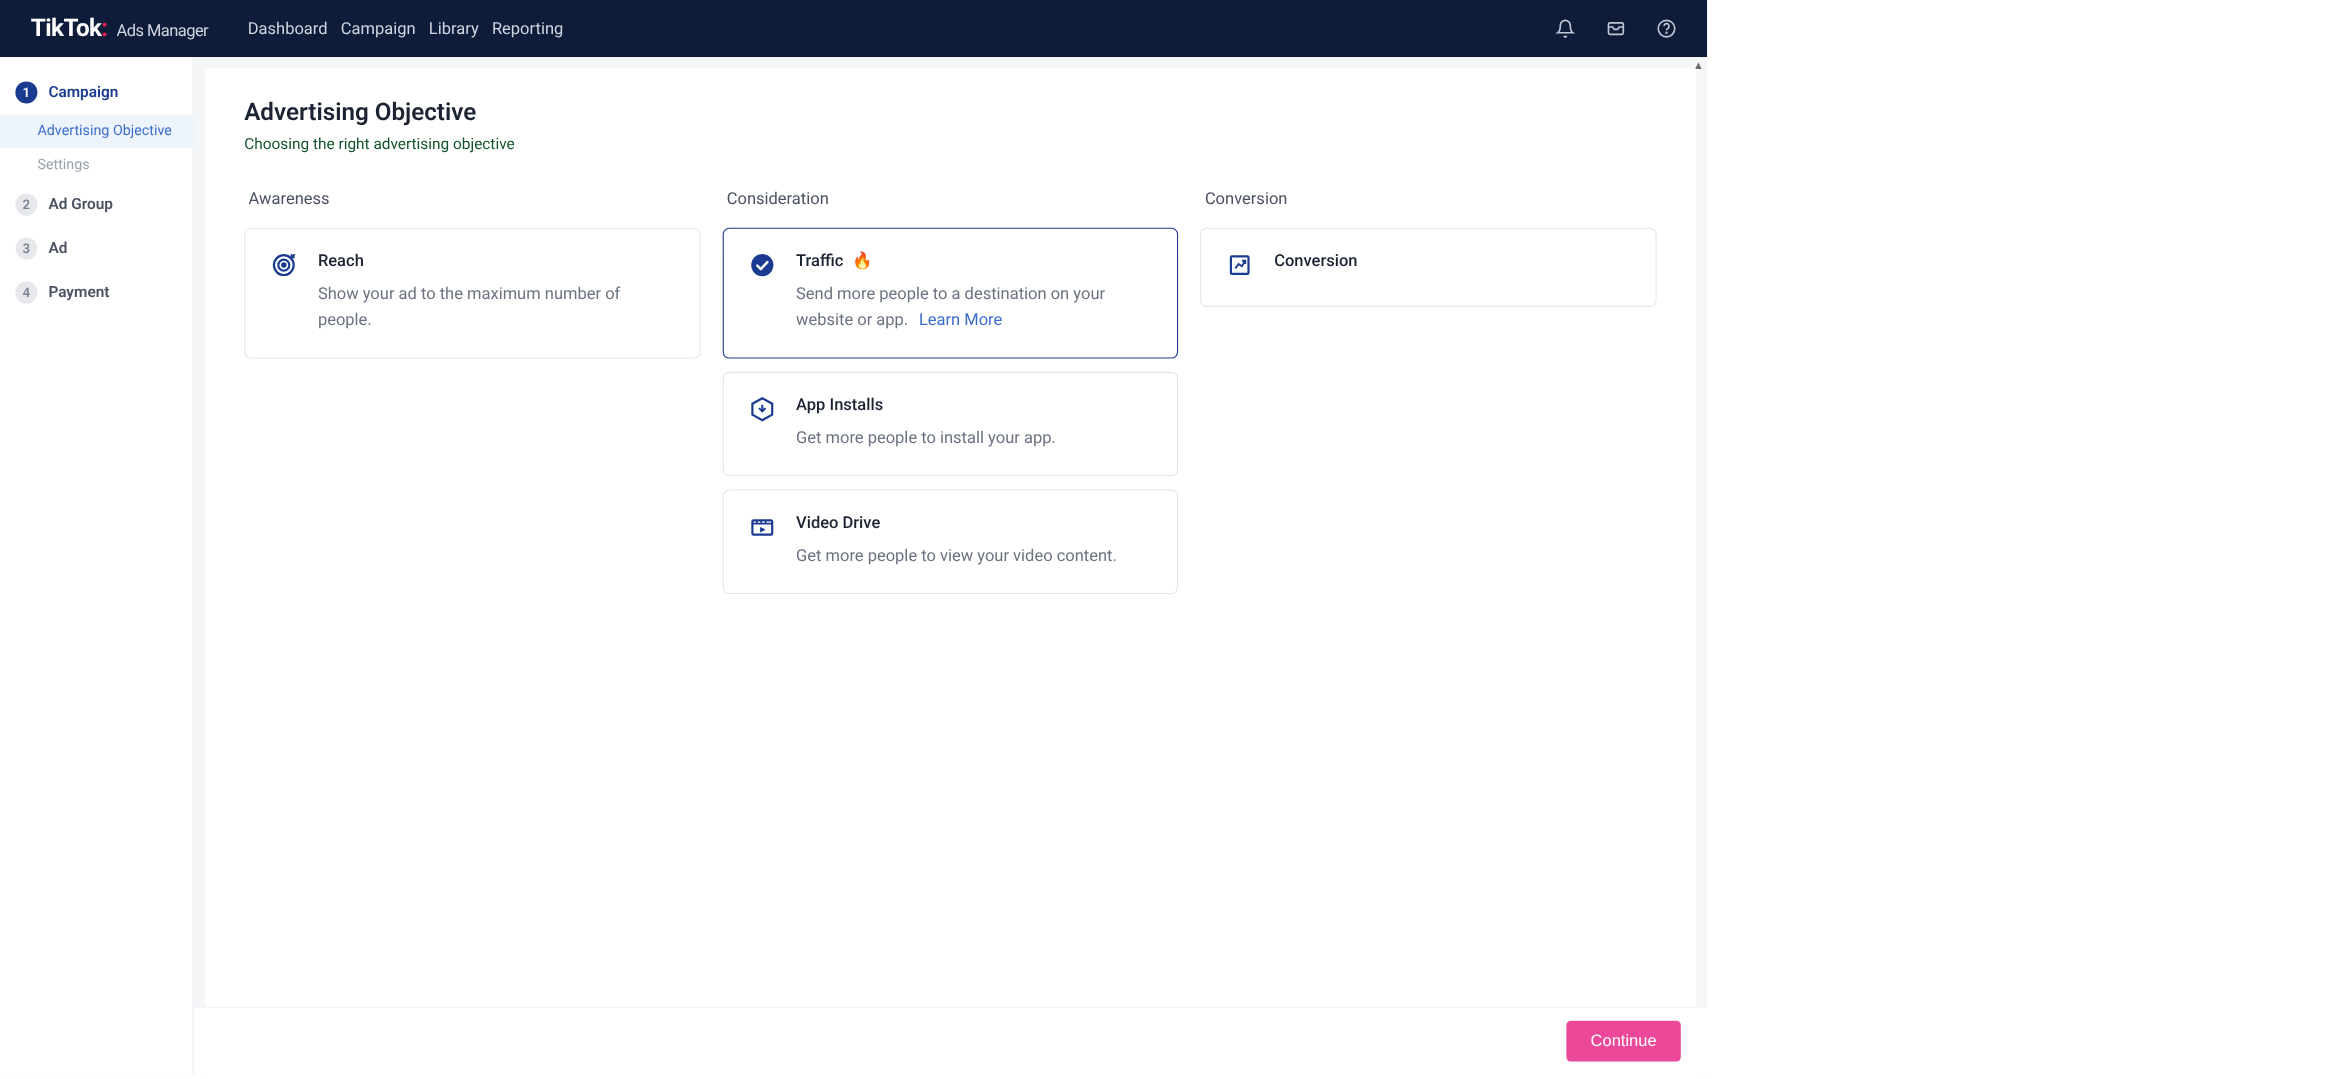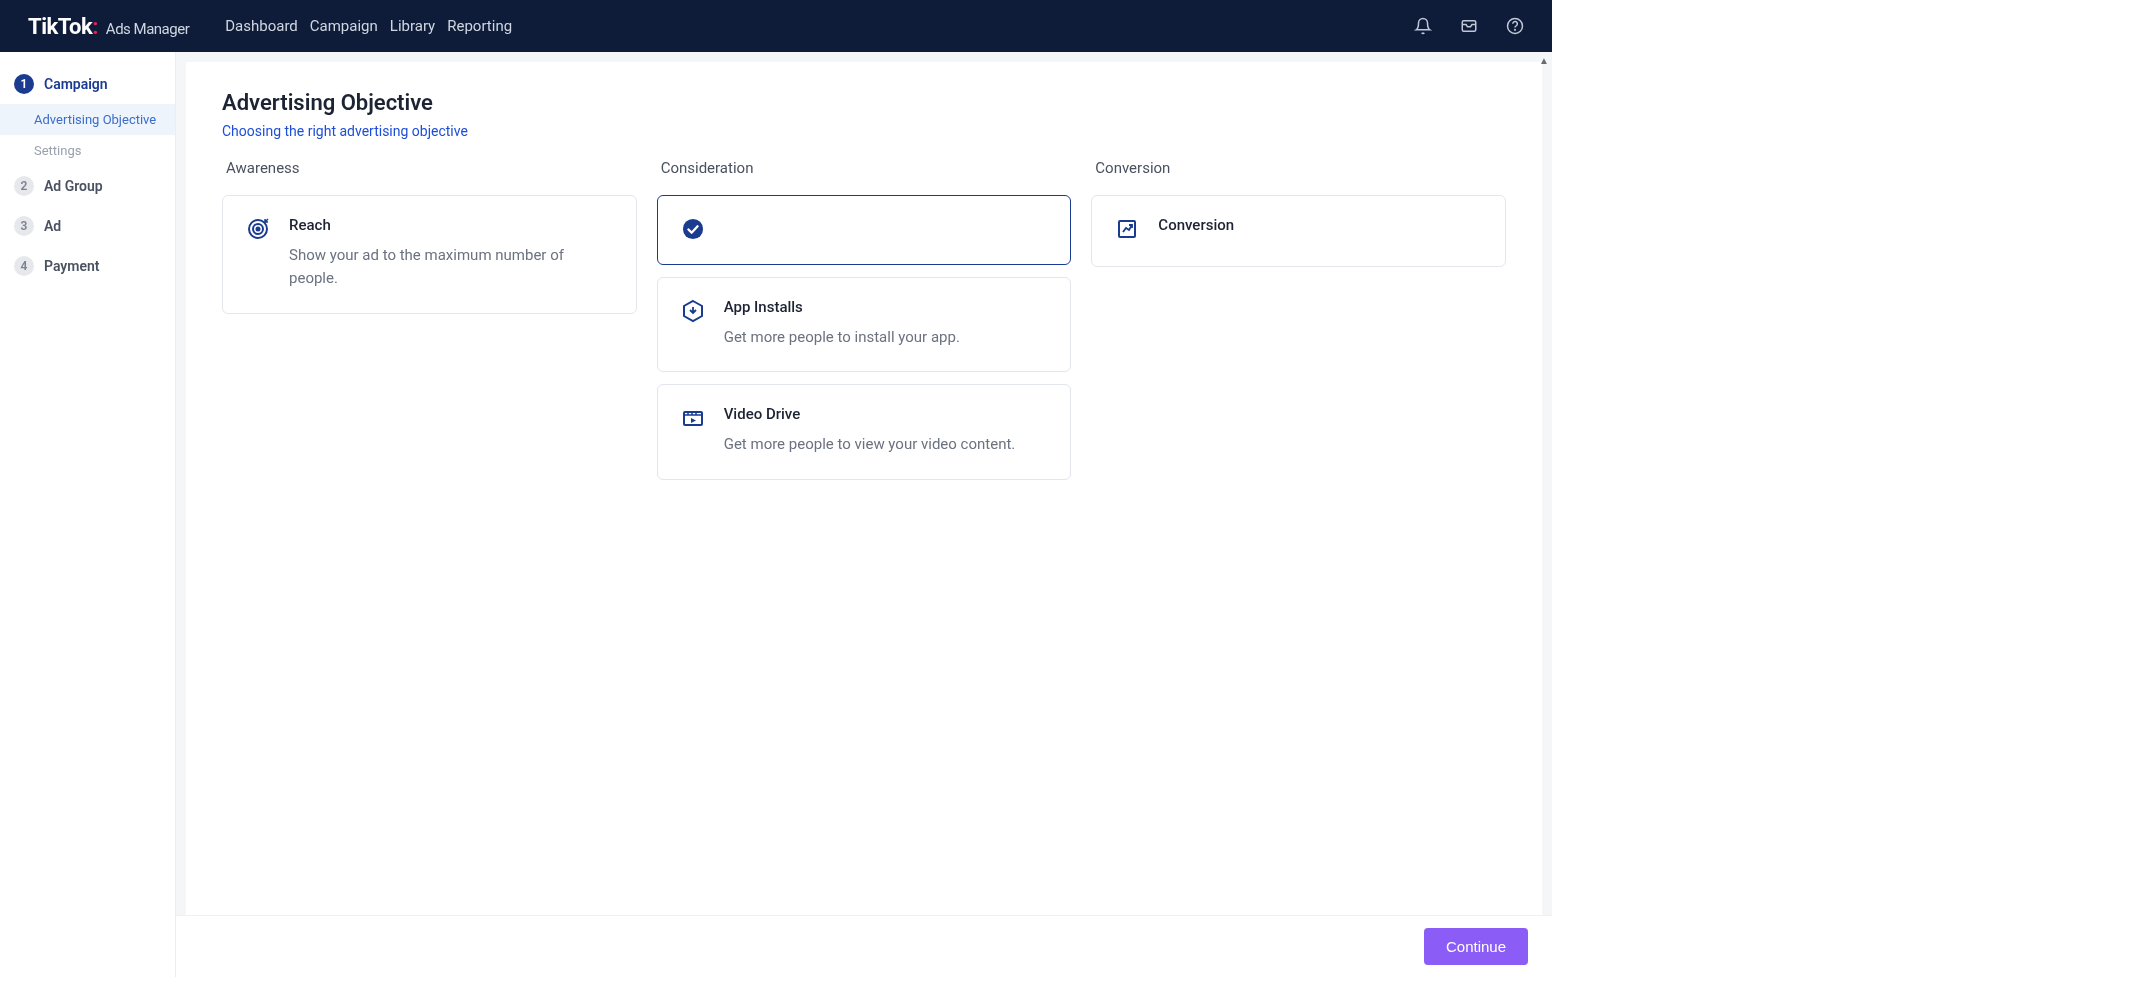--- a/index.html
+++ b/index.html
@@ -137,22 +137,22 @@
   position: relative;
 }
 .page-title {
   font-size: 22px;
   font-weight: 600;
   color: #1c2333;
   margin-bottom: 8px;
 }
 .page-subtitle {
   font-size: 14px;
-  color: #1d4ed8;
-  margin-bottom: 20px;
+  color: #14532d;
+  margin-bottom: 32px;
 }
 .columns {
   display: flex;
   gap: 20px;
 }
 .col {
   flex: 1;
   min-width: 0;
 }
 .col-header {
@@ -216,21 +216,21 @@
   bottom: 0;
   left: 0;
   right: 0;
   background: #ffffff;
   border-top: 1px solid #eef0f4;
   padding: 12px 24px;
   display: flex;
   justify-content: flex-end;
 }
 .continue-btn {
-  background: #8b5cf6;
+  background: #ec4899;
   color: #ffffff;
   font-size: 15px;
   font-weight: 500;
   border: none;
   border-radius: 4px;
   padding: 10px 22px;
   cursor: pointer;
 }
 
 
@@ -348,20 +348,30 @@
         <div class="col">
           <div class="col-header">Consideration</div>
 
           <div class="card selected">
             <div class="card-icon">
               <svg width="22" height="22" viewBox="0 0 24 24">
                   <circle cx="12" cy="12" r="11" fill="#1a3b8f"></circle>
                   <path d="M7 12.5 L10.5 16 L17 9" stroke="#ffffff" stroke-width="2.5" fill="none" stroke-linecap="round" stroke-linejoin="round"></path>
                 </svg>
             </div>
+            <div class="card-body">
+              <div class="card-title">
+                <span>Traffic</span>
+                <span class="fire">🔥</span>
+              </div>
+              <div class="card-desc">
+                <span>Send more people to a destination on your website or app.</span>
+                <span class="learn-more">Learn More</span>
+              </div>
+            </div>
           </div>
 
           <div class="card">
             <div class="card-icon">
               <svg width="24" height="24" viewBox="0 0 24 24" fill="none" stroke="#1a3b8f" stroke-width="2">
                   <path d="M12 2 L21 7 L21 17 L12 22 L3 17 L3 7 Z"></path>
                   <path d="M12 8 L12 14 M9 11 L12 14 L15 11" stroke-width="1.8"></path>
                 </svg>
             </div>
             <div class="card-body">

